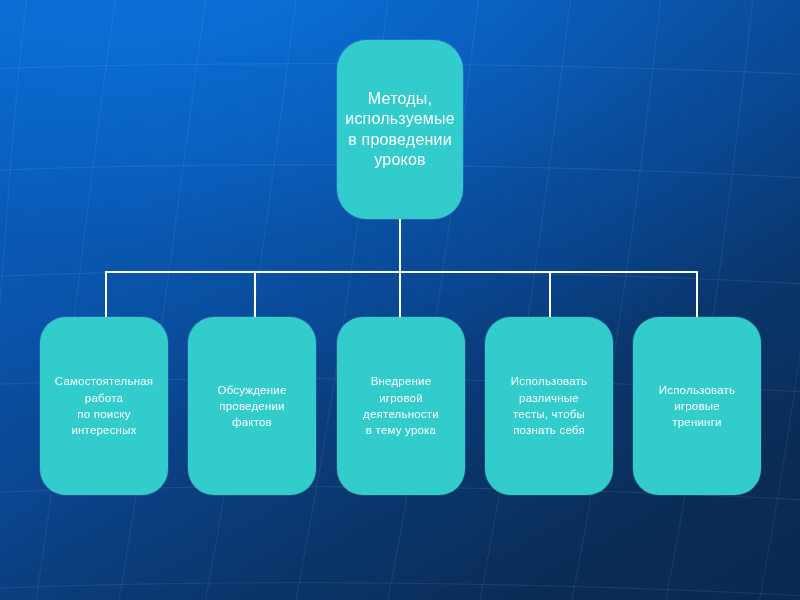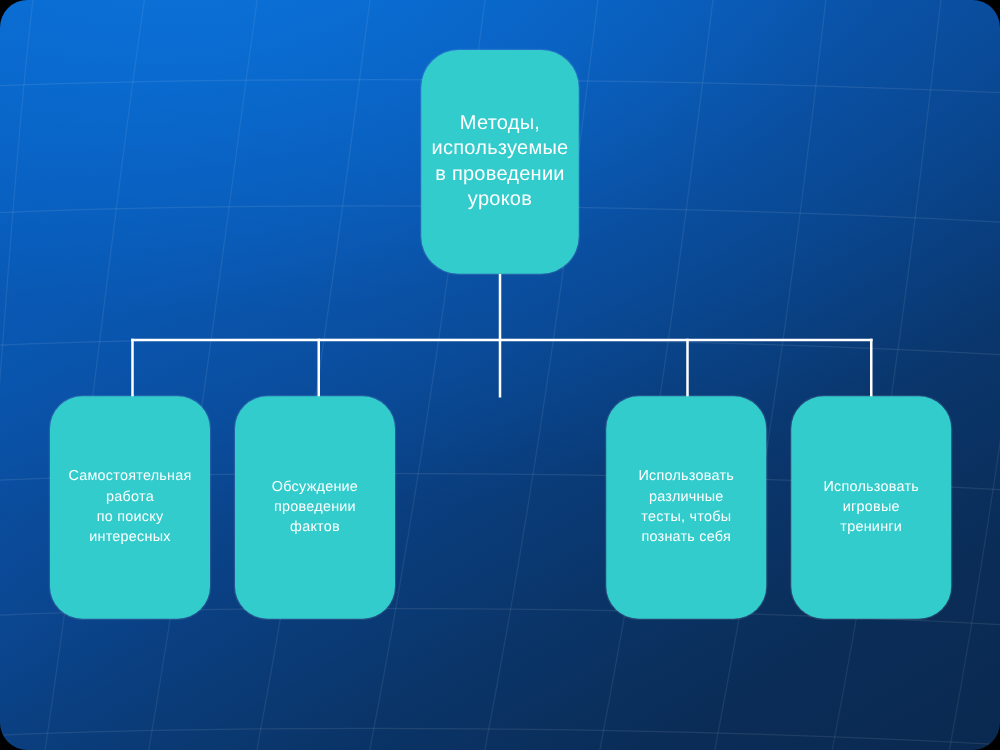--- a/index.html
+++ b/index.html
@@ -22,21 +22,20 @@
         rgba(0,0,0,0) 84%),
       linear-gradient(150deg,
         #0a66cc 0%,
         #0860c4 14%,
         #0a58b4 28%,
         #0b4c9c 42%,
         #0a3f80 56%,
         #0a3569 70%,
         #0a2d58 84%,
         #0a2950 100%);
-    border-radius: 22px;
   }
 
   
   .grid-layer {
     position: absolute;
     inset: 0;
     pointer-events: none;
   }
 
   
@@ -140,20 +139,26 @@
     <span class="node-label">Самостоятельная
 работа
 по поиску
 интересных</span>
   </div>
   <div class="node leaf leaf-1">
     <span class="node-label">Обсуждение
 проведении
 фактов</span>
   </div>
+  <div class="node leaf leaf-2">
+    <span class="node-label">Внедрение
+игровой
+деятельности
+в тему урока</span>
+  </div>
   <div class="node leaf leaf-3">
     <span class="node-label">Использовать
 различные
 тесты, чтобы
 познать себя</span>
   </div>
   <div class="node leaf leaf-4">
     <span class="node-label">Использовать
 игровые
 тренинги</span>

